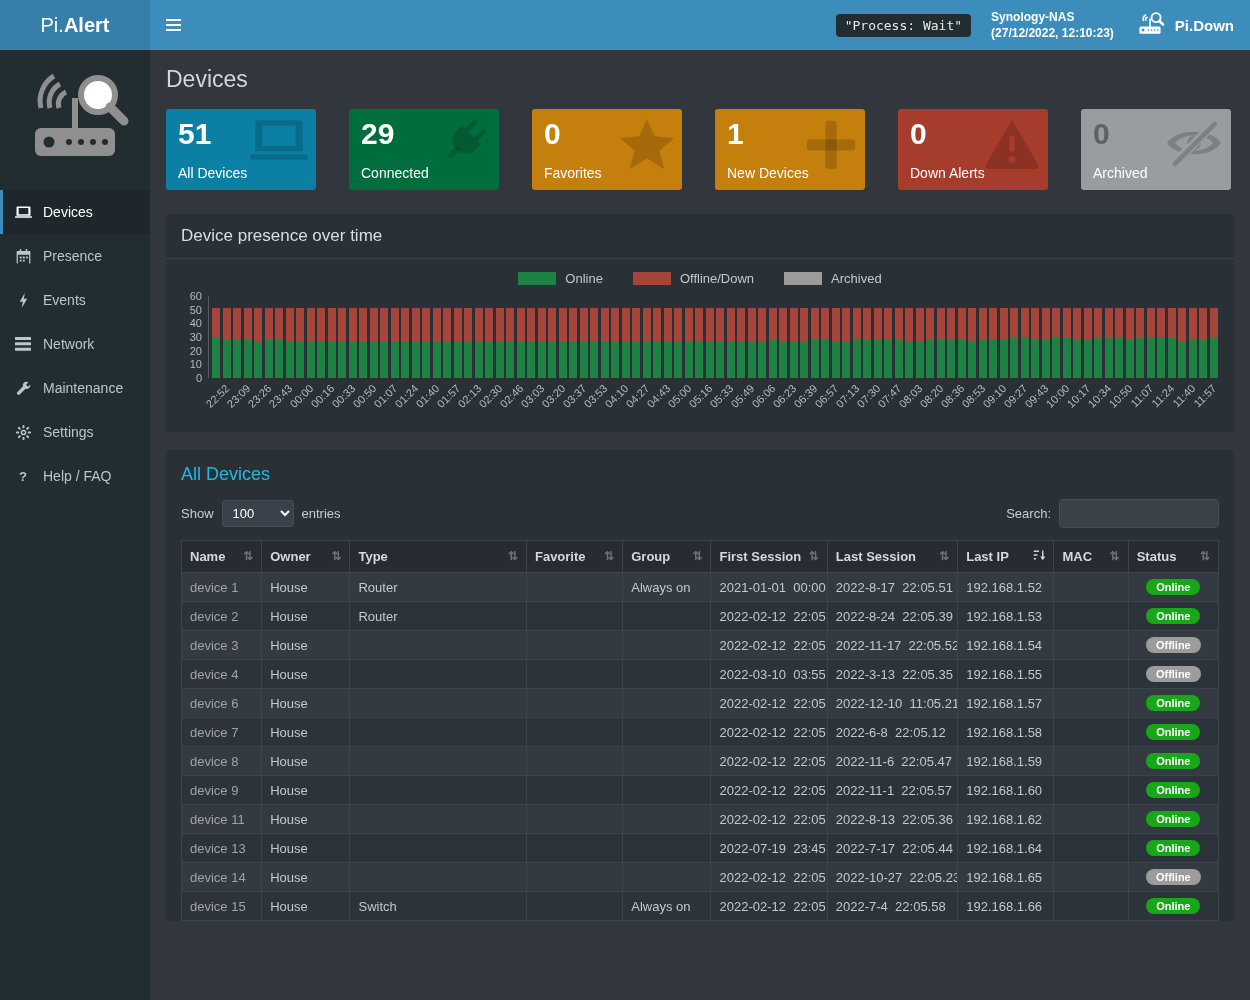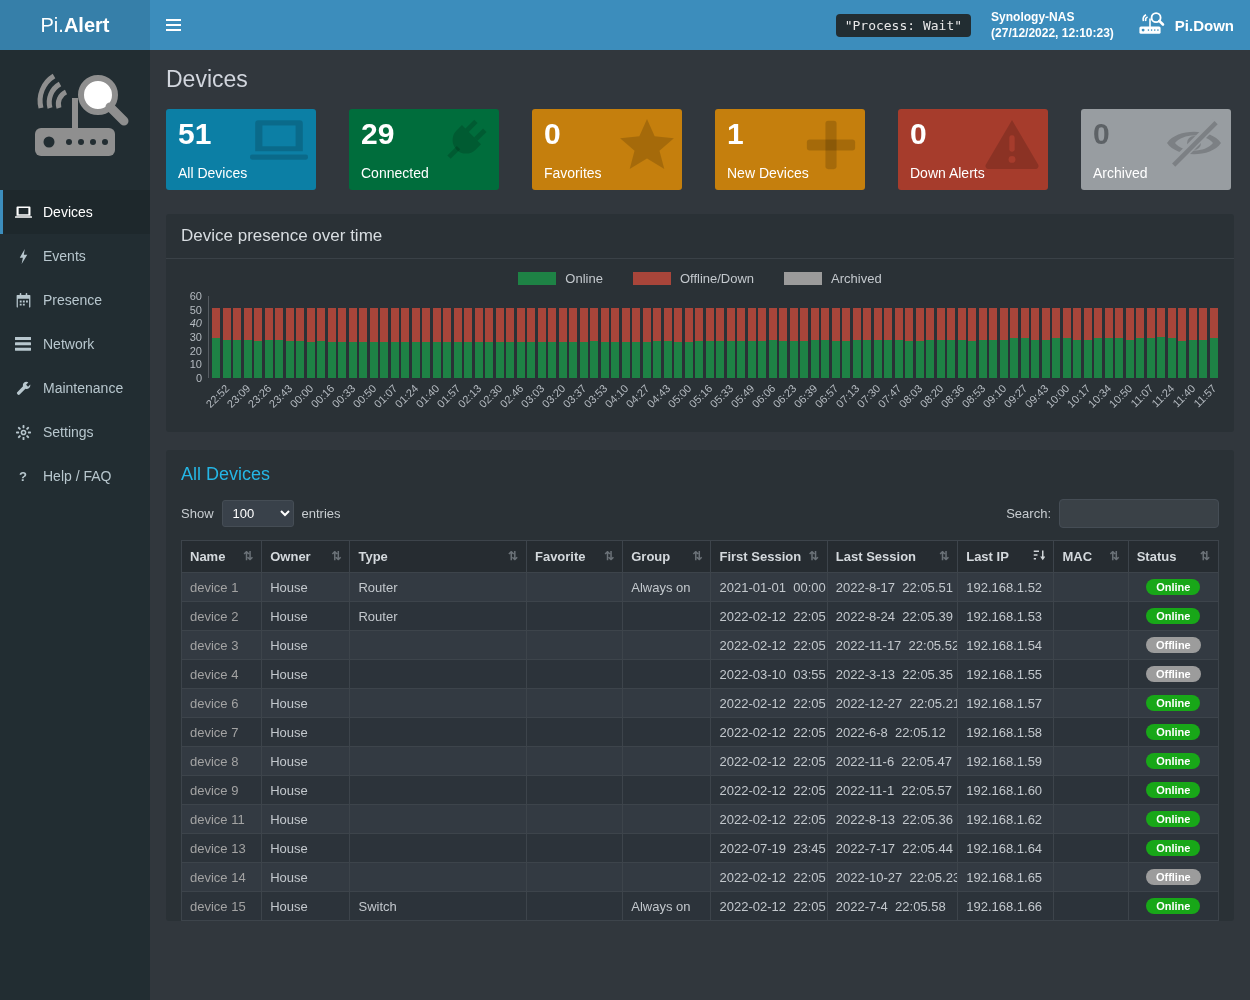--- a/index.html
+++ b/index.html
@@ -106,35 +106,35 @@
         <span class="ni">
           <svg width="17" height="14" viewBox="0 0 56 40">
             <path fill="currentColor" fill-rule="evenodd" d="M8 2h40a3 3 0 0 1 3 3v27H5V5a3 3 0 0 1 3-3zm4 5v20h32V7z"></path>
             <rect fill="currentColor" x="0" y="34" width="56" height="5" rx="2"></rect>
           </svg>
         </span>
         <span>Devices</span>
       </div>
       <div class="nav-item">
         <span class="ni">
-          <svg width="11" height="15" viewBox="0 0 32 48">
-            <polygon fill="currentColor" points="20,0 4,28 14,28 10,48 28,18 17,18"></polygon>
-          </svg>
-        </span>
-        <span>Events</span>
-      </div>
-      <div class="nav-item">
-        <span class="ni">
           <svg width="15" height="15" viewBox="0 0 48 48">
             <path fill="currentColor" fill-rule="evenodd" d="M4 6h40a2 2 0 0 1 2 2v36a2 2 0 0 1-2 2H4a2 2 0 0 1-2-2V8a2 2 0 0 1 2-2zm2 12v28h36V18zM12 24h6v6h-6zm10 0h6v6h-6zm10 0h6v6h-6zM12 34h6v6h-6zm10 0h6v6h-6z"></path>
             <rect fill="currentColor" x="12" y="0" width="5" height="10" rx="2"></rect>
             <rect fill="currentColor" x="31" y="0" width="5" height="10" rx="2"></rect>
           </svg>
         </span>
         <span>Presence</span>
+      </div>
+      <div class="nav-item">
+        <span class="ni">
+          <svg width="11" height="15" viewBox="0 0 32 48">
+            <polygon fill="currentColor" points="20,0 4,28 14,28 10,48 28,18 17,18"></polygon>
+          </svg>
+        </span>
+        <span>Events</span>
       </div>
       <div class="nav-item">
         <span class="ni">
           <svg width="16" height="14" viewBox="0 0 48 42">
             <g fill="currentColor">
               <rect x="0" y="0" width="48" height="9" rx="1"></rect>
               <rect x="0" y="16" width="48" height="9" rx="1"></rect>
               <rect x="0" y="32" width="48" height="9" rx="1"></rect>
             </g>
           </svg>
@@ -292,21 +292,21 @@
           </span>
           <span class="li">
             <span class="sw" style="background: rgb(155, 155, 155);"></span>
             <span>Archived</span>
           </span>
         </div>
       <div class="plot-row">
         <div class="yaxis" id="yaxis">
             <span style="top: -6px;">60</span>
             <span style="top: 7.66667px;">50</span>
-            <span style="top: 21.3333px; font-style: italic;">40</span>
+            <span style="top: 21.3333px;">40</span>
             <span style="top: 35px;">30</span>
             <span style="top: 48.6667px;">20</span>
             <span style="top: 62.3333px;">10</span>
             <span style="top: 76px;">0</span>
           </div>
         <div class="plot" id="plot">
             <div class="bar">
               <div class="seg-off" style="height: 30.0667px;"></div>
               <div class="seg-on" style="height: 39.6333px;"></div>
             </div>
@@ -841,21 +841,21 @@
             <td></td>
             <td class="status"><span class="pill offline">Offline</span></td>
           </tr>
           <tr>
             <td class="name"><a>device 6</a></td>
             <td>House</td>
             <td></td>
             <td></td>
             <td></td>
             <td>2022-02-12  22:05</td>
-            <td>2022-12-27  22:05.21</td>
+            <td>2022-12-10  11:05.21</td>
             <td>192.168.1.57</td>
             <td></td>
             <td class="status"><span class="pill online">Online</span></td>
           </tr>
           <tr>
             <td class="name"><a>device 7</a></td>
             <td>House</td>
             <td></td>
             <td></td>
             <td></td>

